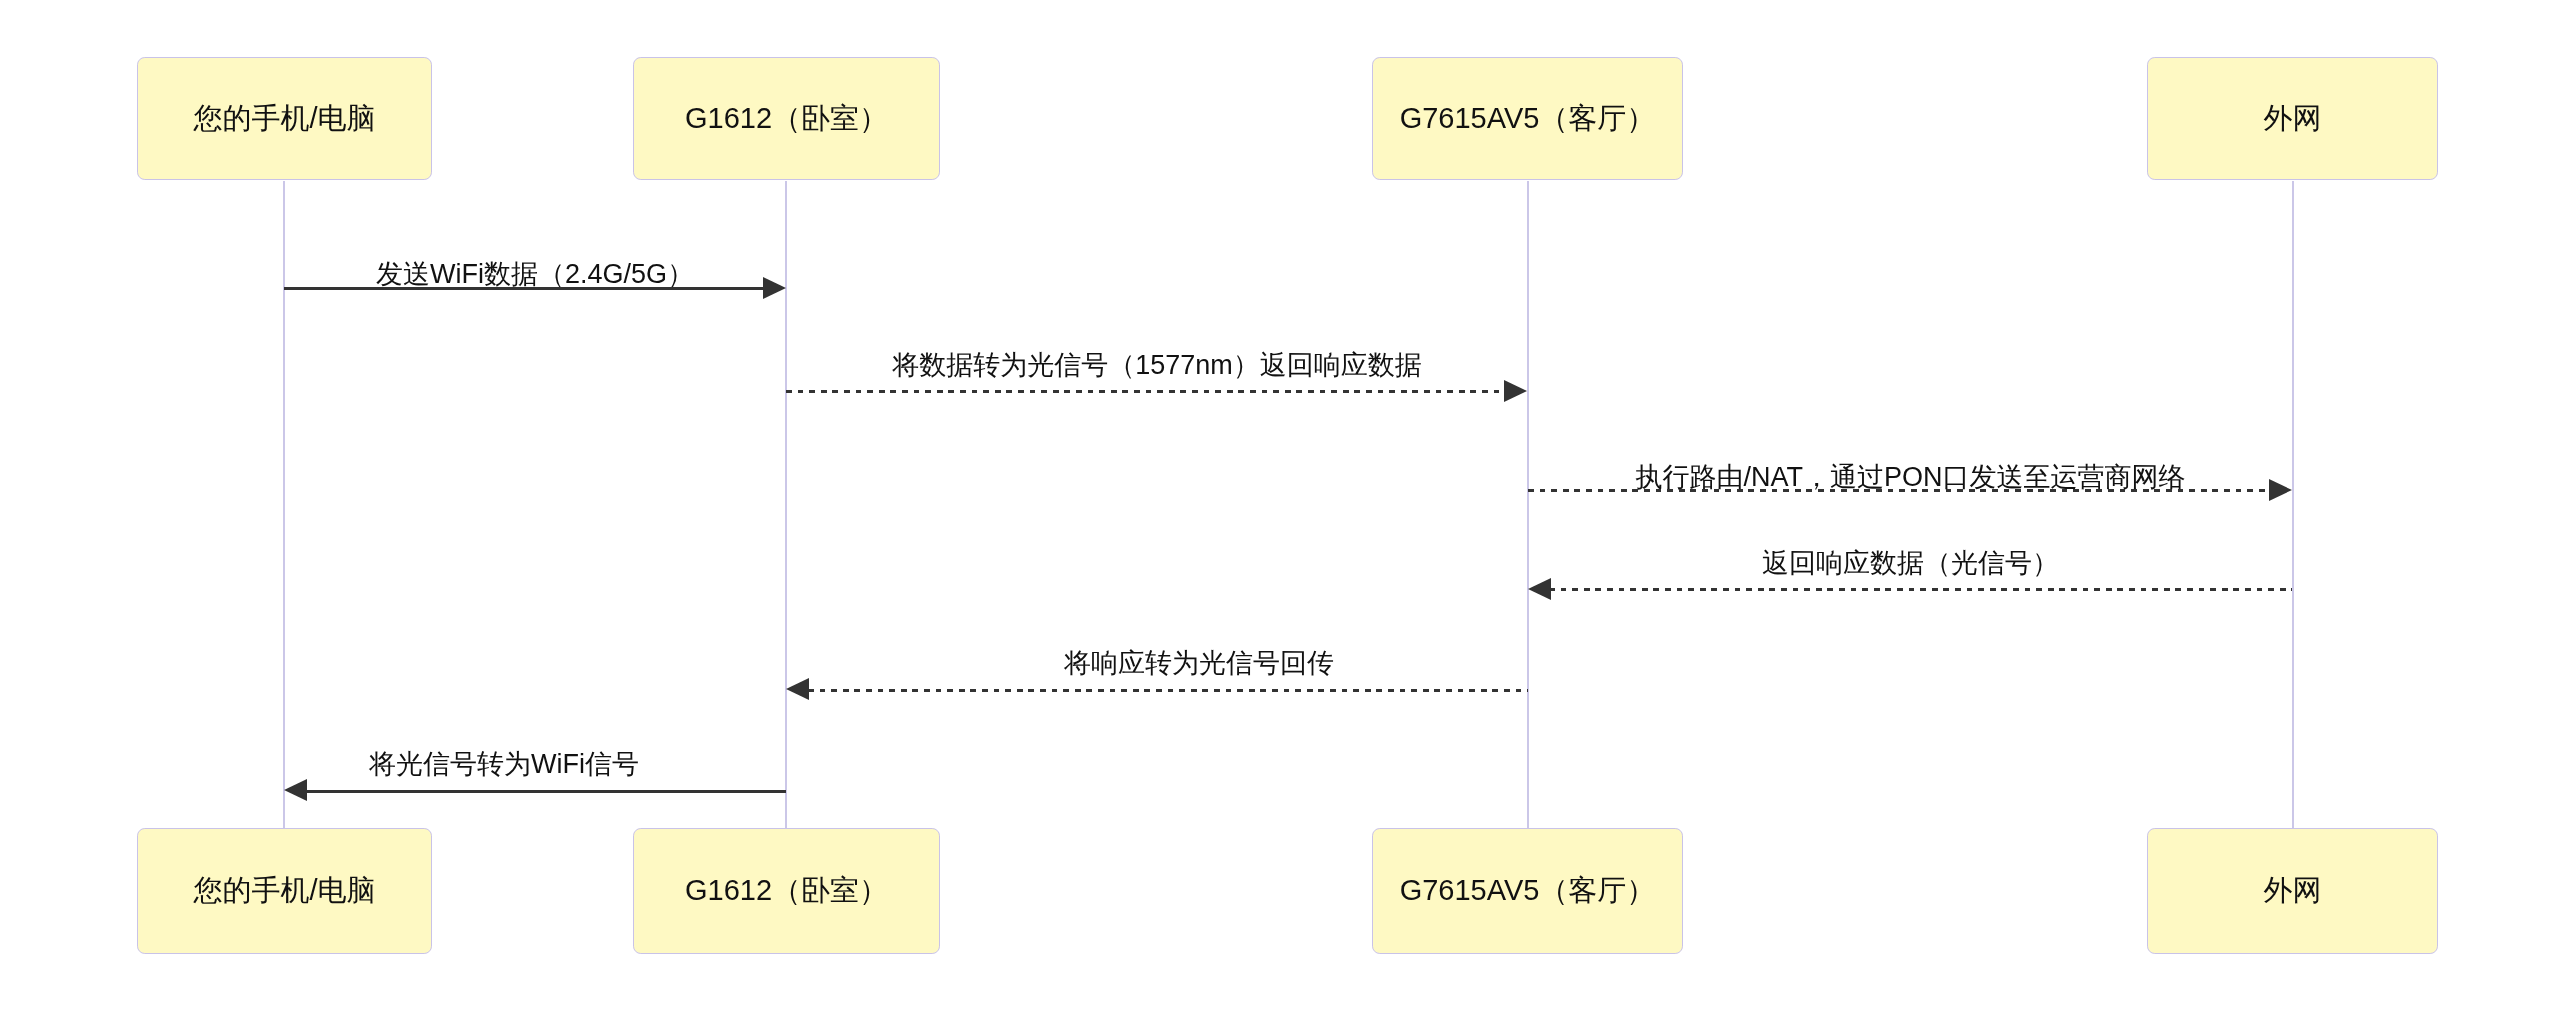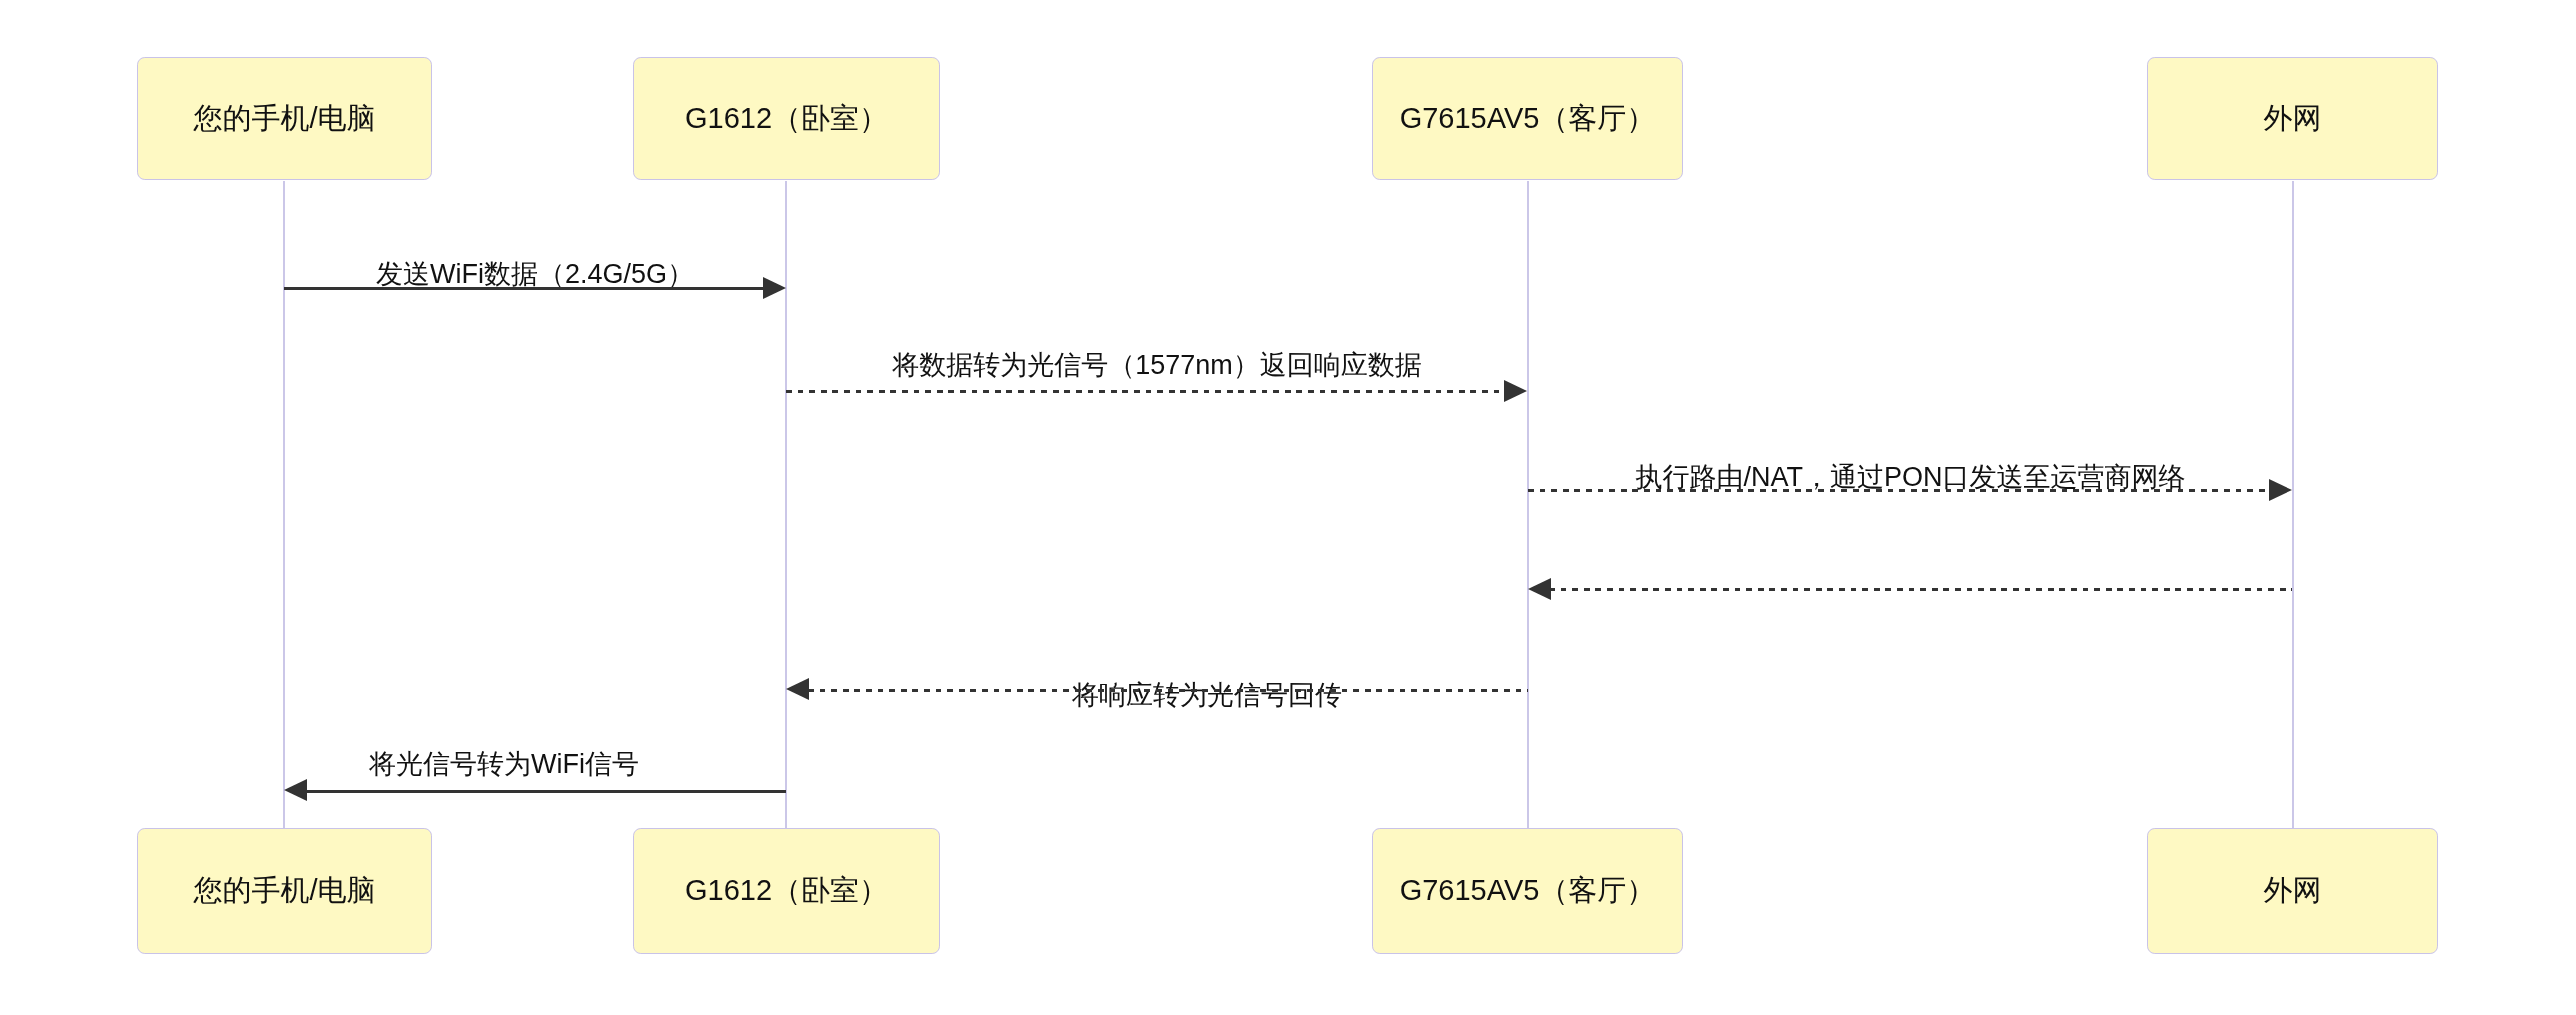--- a/index.html
+++ b/index.html
@@ -84,24 +84,25 @@
   <div class="arrowhead right" style="left:763px; top:277px;"></div>
 
   <div class="msg-label" style="left:786px; top:346px; width:742px;">将数据转为光信号（1577nm）返回响应数据</div>
   <div class="msg-line dashed" style="left:786px; top:390px; width:720px;"></div>
   <div class="arrowhead right" style="left:1504px; top:380px;"></div>
 
   <div class="msg-label" style="left:1528px; top:458px; width:765px;">执行路由/NAT，通过PON口发送至运营商网络</div>
   <div class="msg-line dashed" style="left:1528px; top:489px; width:743px;"></div>
   <div class="arrowhead right" style="left:2269px; top:479px;"></div>
 
+  <div class="msg-label" style="left:1528px; top:544px; width:765px;">返回响应数据（光信号）</div>
   <div class="msg-line dashed" style="left:1549px; top:588px; width:743px;"></div>
   <div class="arrowhead left" style="left:1528px; top:578px;"></div>
 
-  <div class="msg-label" style="left:786px; top:676px; width:826px;padding-left:8px;">将响应转为光信号回传</div>
+  <div class="msg-label" style="left:786px; top:644px; width:826px;">将响应转为光信号回传</div>
   <div class="msg-line dashed" style="left:808px; top:689px; width:720px;"></div>
   <div class="arrowhead left" style="left:786px; top:678px;"></div>
 
   <div class="msg-label" style="left:284px; top:745px; width:400px;margin-left:20px;">将光信号转为WiFi信号</div>
   <div class="msg-line solid" style="left:306px; top:790px; width:480px;"></div>
   <div class="arrowhead left" style="left:284px; top:779px;"></div>
 
   <div class="actor-box bottom" style="left:137px; top:828px; width:295px;">您的手机/电脑</div>
   <div class="actor-box bottom" style="left:633px; top:828px; width:307px;">G1612（卧室）</div>
   <div class="actor-box bottom" style="left:1372px; top:828px; width:311px;">G7615AV5（客厅）</div>

